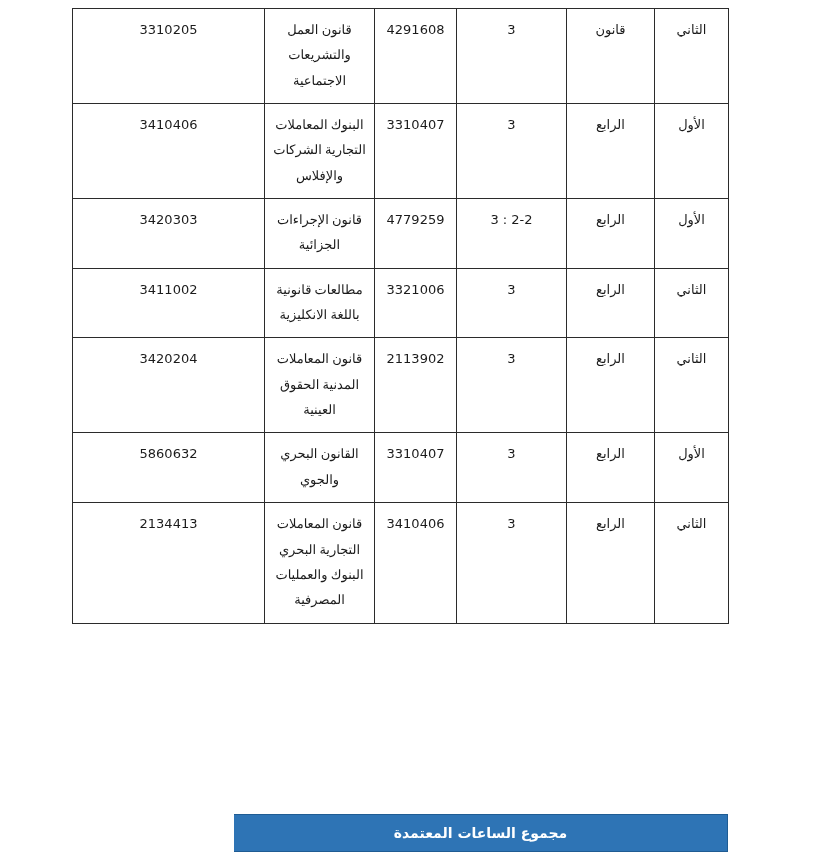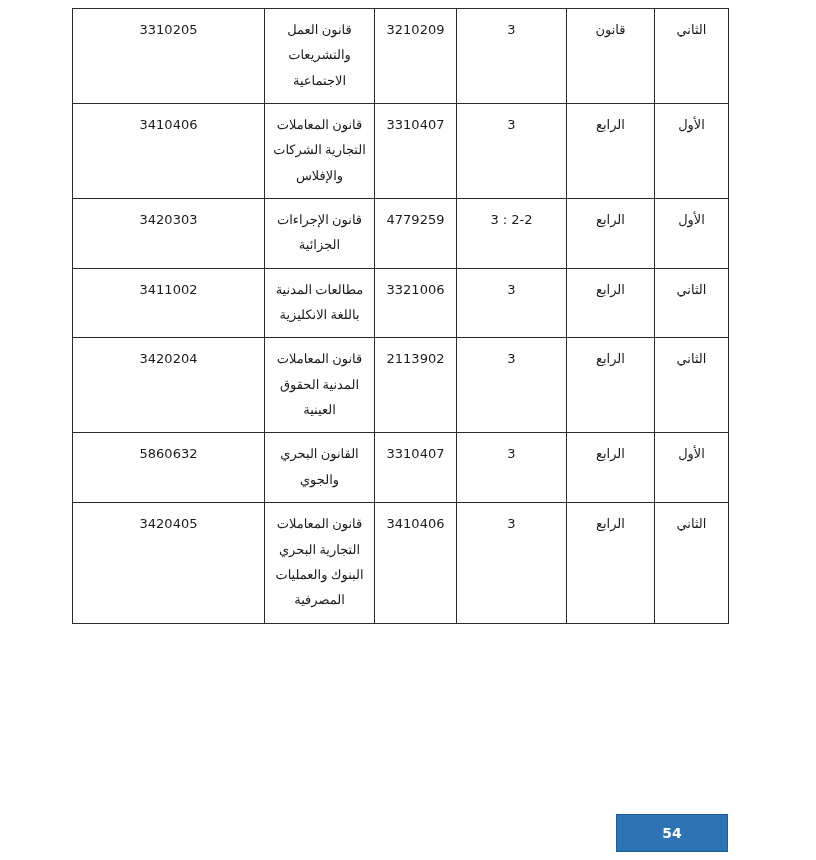--- a/index.html
+++ b/index.html
@@ -112,46 +112,46 @@
       <col class="c-hours">
       <col class="c-prereq">
       <col class="c-name">
       <col class="c-code">
     </colgroup>
     <tbody>
       <tr>
         <td class="cell-sem">الثاني</td>
         <td class="cell-year">قانون</td>
         <td class="cell-hours">3</td>
-        <td class="cell-prereq">3210209</td>
+        <td class="cell-prereq">4291608</td>
         <td class="cell-name">قانون العمل والتشريعات الاجتماعية</td>
         <td class="cell-code">3310205</td>
       </tr>
       <tr>
         <td class="cell-sem">الأول</td>
         <td class="cell-year">الرابع</td>
         <td class="cell-hours">3</td>
         <td class="cell-prereq">3310407</td>
-        <td class="cell-name">قانون المعاملات التجارية الشركات والإفلاس</td>
+        <td class="cell-name">البنوك المعاملات التجارية الشركات والإفلاس</td>
         <td class="cell-code">3410406</td>
       </tr>
       <tr>
         <td class="cell-sem">الأول</td>
         <td class="cell-year">الرابع</td>
         <td class="cell-hours">2-2 : 3</td>
         <td class="cell-prereq">4779259</td>
         <td class="cell-name">قانون الإجراءات الجزائية</td>
         <td class="cell-code">3420303</td>
       </tr>
       <tr>
         <td class="cell-sem">الثاني</td>
         <td class="cell-year">الرابع</td>
         <td class="cell-hours">3</td>
         <td class="cell-prereq">3321006</td>
-        <td class="cell-name">مطالعات المدنية باللغة الانكليزية</td>
+        <td class="cell-name">مطالعات قانونية باللغة الانكليزية</td>
         <td class="cell-code">3411002</td>
       </tr>
       <tr>
         <td class="cell-sem">الثاني</td>
         <td class="cell-year">الرابع</td>
         <td class="cell-hours">3</td>
         <td class="cell-prereq">2113902</td>
         <td class="cell-name">قانون المعاملات المدنية الحقوق العينية</td>
         <td class="cell-code">3420204</td>
       </tr>
@@ -162,22 +162,22 @@
         <td class="cell-prereq">3310407</td>
         <td class="cell-name">القانون البحري والجوي</td>
         <td class="cell-code">5860632</td>
       </tr>
       <tr>
         <td class="cell-sem">الثاني</td>
         <td class="cell-year">الرابع</td>
         <td class="cell-hours">3</td>
         <td class="cell-prereq">3410406</td>
         <td class="cell-name">قانون المعاملات التجارية البحري البنوك والعمليات المصرفية</td>
-        <td class="cell-code">3420405</td>
+        <td class="cell-code">2134413</td>
       </tr>
     </tbody>
   </table>
 
   <div class="total-row">
-    <div class="total-value">54</div>
+    <div class="total-label">مجموع الساعات المعتمدة</div>
   </div>
 
 </div>
 
 </body></html>

